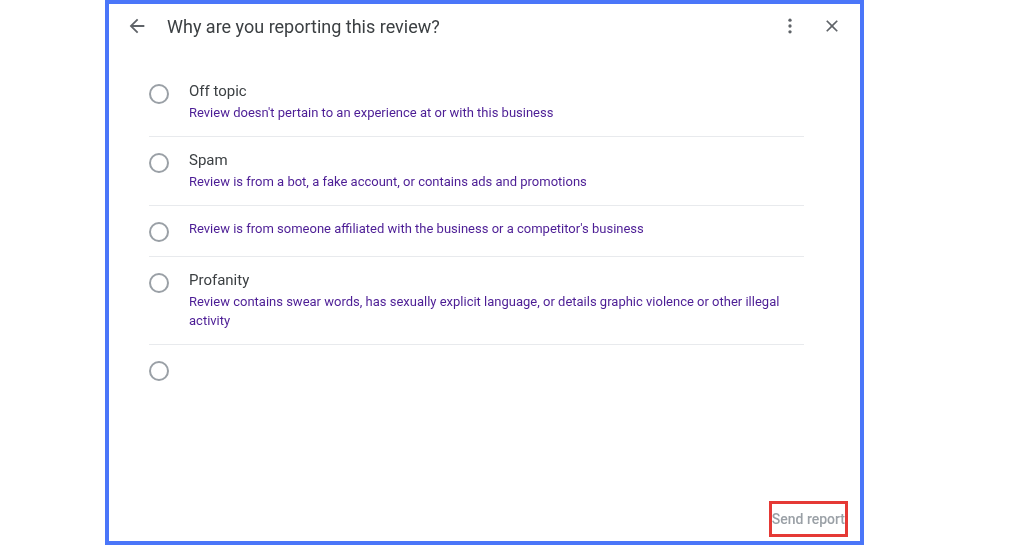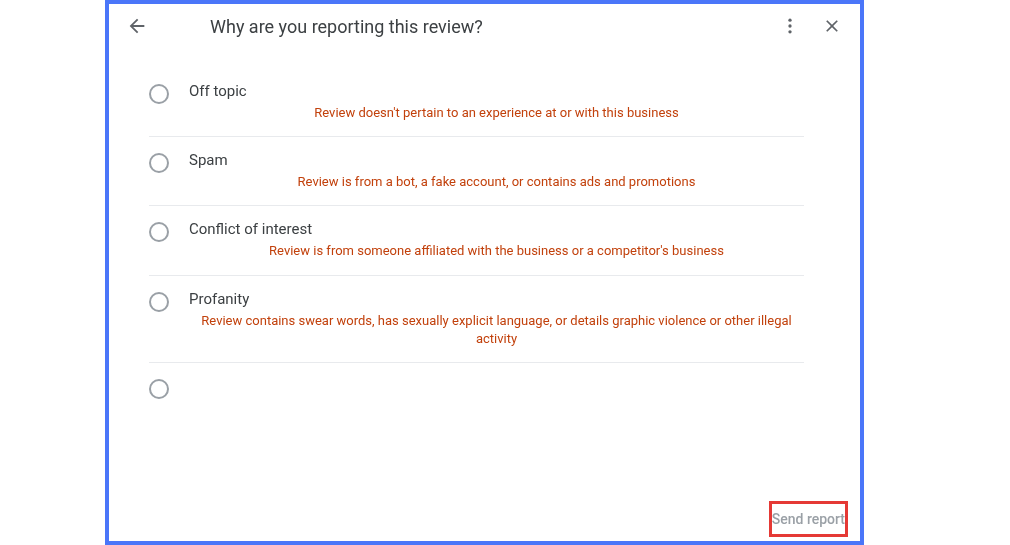--- a/index.html
+++ b/index.html
@@ -21,21 +21,20 @@
       width: 759px;
       height: 545px;
       border: 4px solid #4A76F9;
       background: #fff;
     }
     .header {
       display: flex;
       align-items: center;
       padding: 10px 16px 12px 16px;
       height: 46px;
-      gap: 43px;
     }
     .back-icon {
       width: 24px;
       height: 24px;
       cursor: pointer;
       display: flex;
       align-items: center;
       justify-content: center;
     }
     .title {
@@ -85,23 +84,22 @@
       flex: 1;
     }
     .option-title {
       font-size: 15px;
       color: #3c4043;
       font-weight: 400;
       margin-bottom: 4px;
     }
     .option-desc {
       font-size: 13px;
-      color: #c2410c;
+      color: #4c1d95;
       line-height: 1.4;
-      text-align: center;
     }
     .footer {
       position: absolute;
       bottom: 4px;
       right: 12px;
     }
     .send-btn {
       border: 3px solid #E53935;
       padding: 7px 0;
       font-size: 14px;
@@ -152,21 +150,20 @@
     <div class="option-row">
       <div class="radio"></div>
       <div class="option-text">
         <div class="option-title">Spam</div>
         <div class="option-desc">Review is from a bot, a fake account, or contains ads and promotions</div>
       </div>
     </div>
     <div class="option-row">
       <div class="radio"></div>
       <div class="option-text">
-        <div class="option-title">Conflict of interest</div>
         <div class="option-desc">Review is from someone affiliated with the business or a competitor's business</div>
       </div>
     </div>
     <div class="option-row">
       <div class="radio"></div>
       <div class="option-text">
         <div class="option-title">Profanity</div>
         <div class="option-desc">Review contains swear words, has sexually explicit language, or details graphic violence or other illegal activity</div>
       </div>
     </div>

